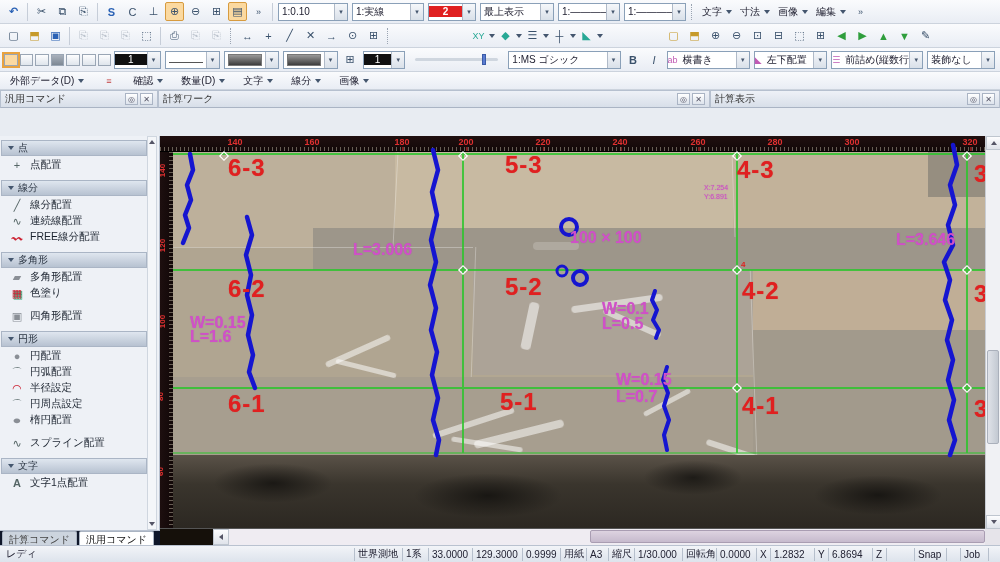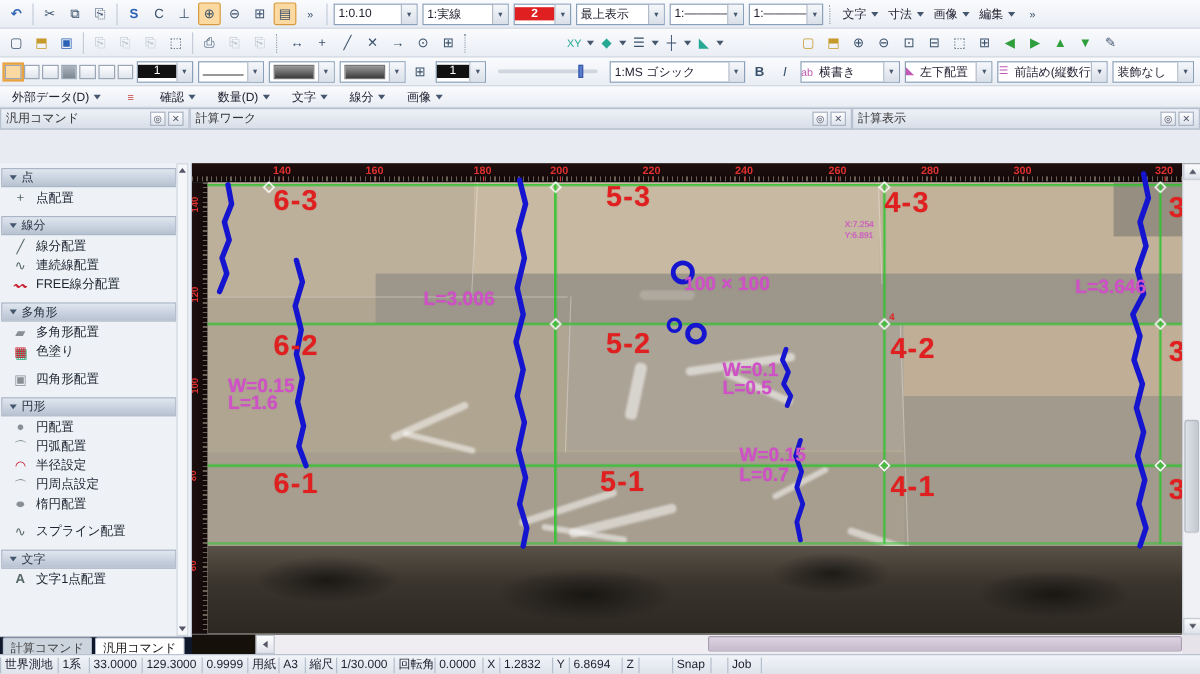--- a/index.html
+++ b/index.html
@@ -595,20 +595,21 @@
         <span class="hbtnl">
             <span class="tri-l"></span>
           </span>
         <span class="hthumb"></span>
       </div>
       <div class="scorner"></div>
     </div>
   </div>
 
   <div class="statusbar">
+    <span class="ready">レディ</span>
     <span class="sc" style="width:48px">世界測地</span>
     <span class="sc" style="width:26px">1系</span>
     <span class="sc" style="width:44px">33.0000</span>
     <span class="sc" style="width:50px">129.3000</span>
     <span class="sc" style="width:38px">0.9999</span>
     <span class="sc" style="width:26px">用紙</span>
     <span class="sc" style="width:22px">A3</span>
     <span class="sc" style="width:26px">縮尺</span>
     <span class="sc" style="width:48px">1/30.000</span>
     <span class="sc" style="width:34px">回転角</span>

